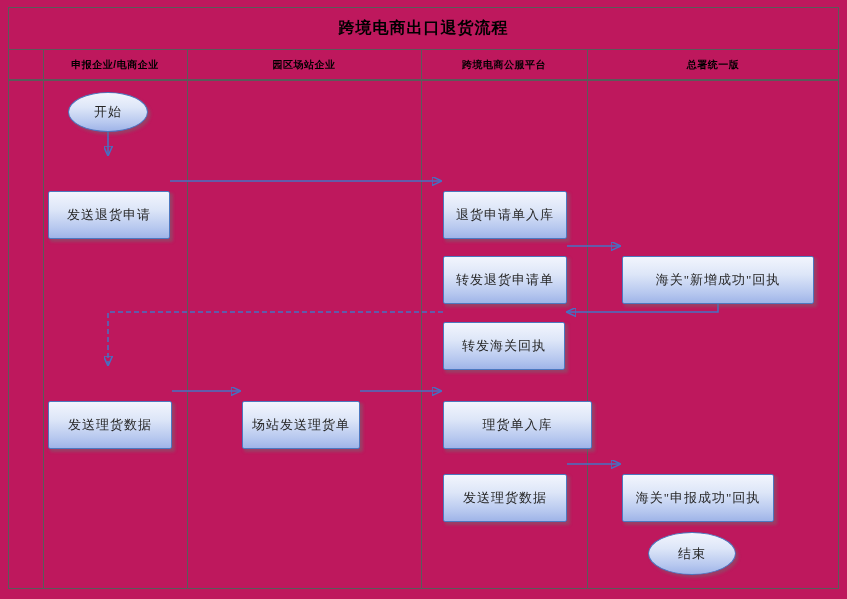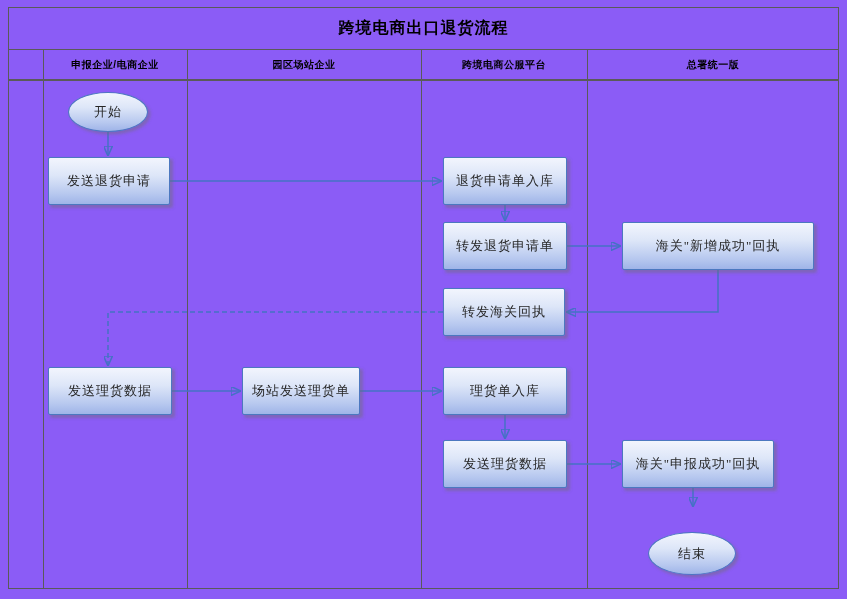--- a/index.html
+++ b/index.html
@@ -1,17 +1,17 @@
 <!DOCTYPE html>
 <html><head>
 <meta charset="utf-8">
 <style>
   html,body{margin:0;padding:0;background:#ffffff;}
   #stage{
-    position:relative;width:847px;height:599px;background:#8b5cf6;
+    position:relative;width:847px;height:599px;background:#be185d;
     font-family:"Liberation Sans","DejaVu Sans",sans-serif;
     color:#1a1a1a;overflow:hidden;
   }
   .gridline{position:absolute;background:#5a5a5a;}
   #outer-border{
     position:absolute;left:8px;top:7px;width:831px;height:582px;
     border:1px solid #5a5a5a;box-sizing:border-box;
   }
   #diagram-title{
     position:absolute;left:8px;top:7px;width:831px;height:42px;
@@ -24,21 +24,21 @@
     font-size:10px;font-weight:bold;letter-spacing:0.5px;color:#000;
   }
   .node{
     position:absolute;display:flex;align-items:center;justify-content:center;
     text-align:center;font-size:13px;letter-spacing:1px;color:#262626;
     background:linear-gradient(180deg,#f2f5fd 0%,#dde6f8 38%,#b7c8ef 78%,#9fb4e8 100%);
     border:1.5px solid #4c78c0;box-sizing:border-box;
     box-shadow:2.5px 2.5px 3px rgba(110,110,110,0.45);
     font-family:Liberation Serif, serif;
   }
-  .process{border-radius:2px;}
+  .process{border-radius:2px;margin-top:34px;}
   .terminator{border-radius:50%;}
   #connectors{position:absolute;left:0;top:0;width:847px;height:599px;pointer-events:none;}
   #connectors path{fill:none;stroke:#4472c4;stroke-width:1.5;}
   #connectors path.dashed{stroke-dasharray:5 3;}
 </style>
 </head>
 <body>
 
 <div id="stage">
 
@@ -101,21 +101,21 @@
   </div>
 
   <div class="node process" style="left:48px;top:367px;width:124px;height:48px;">
     <span>发送理货数据</span>
   </div>
 
   <div class="node process" style="left:242px;top:367px;width:118px;height:48px;justify-content:center;">
     <span>场站发送理货单</span>
   </div>
 
-  <div class="node process" style="left:443px;top:367px;width:124px;height:48px;">
+  <div class="node process" style="left:443px;top:367px;width:149px;height:48px;">
     <span>理货单入库</span>
   </div>
 
   <div class="node process" style="left:443px;top:440px;width:124px;height:48px;">
     <span>发送理货数据</span>
   </div>
 
   <div class="node process" style="left:622px;top:440px;width:152px;height:48px;">
     <span>海关"申报成功"回执</span>
   </div>

